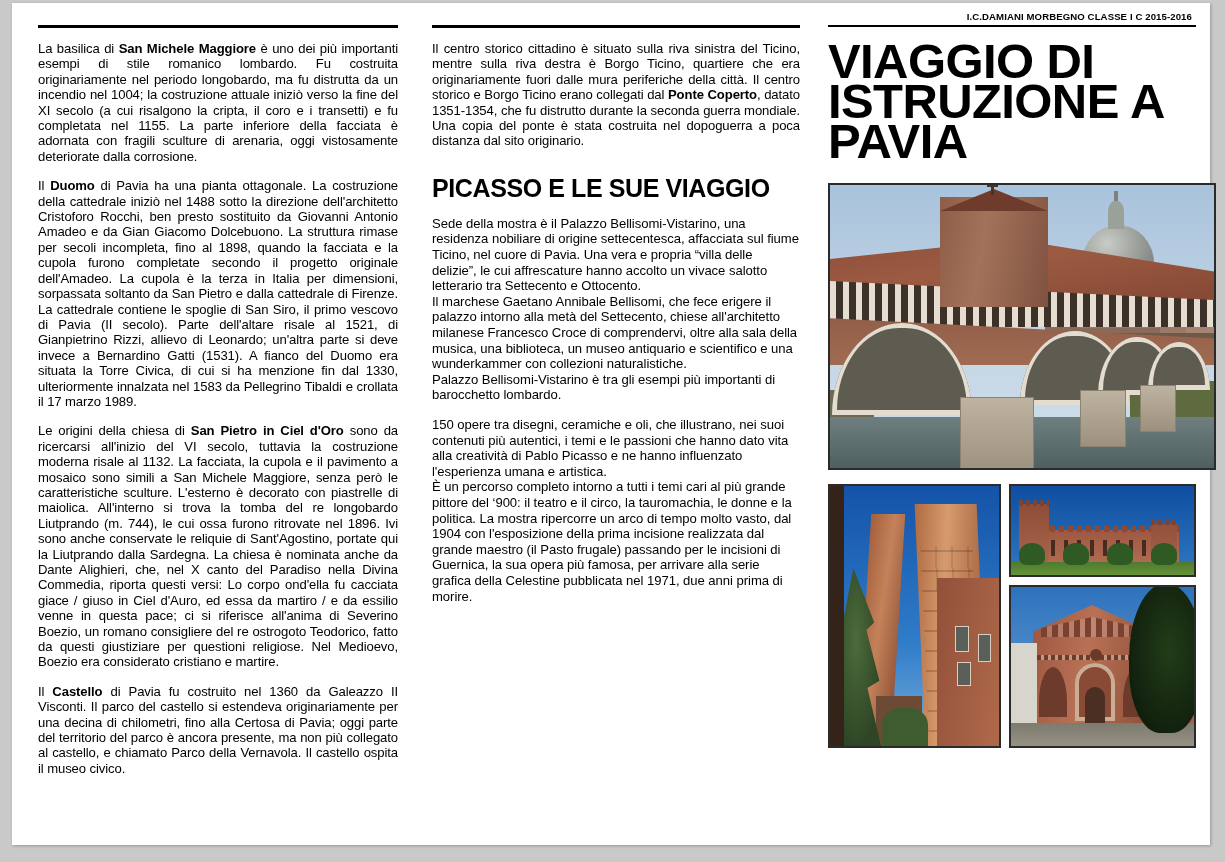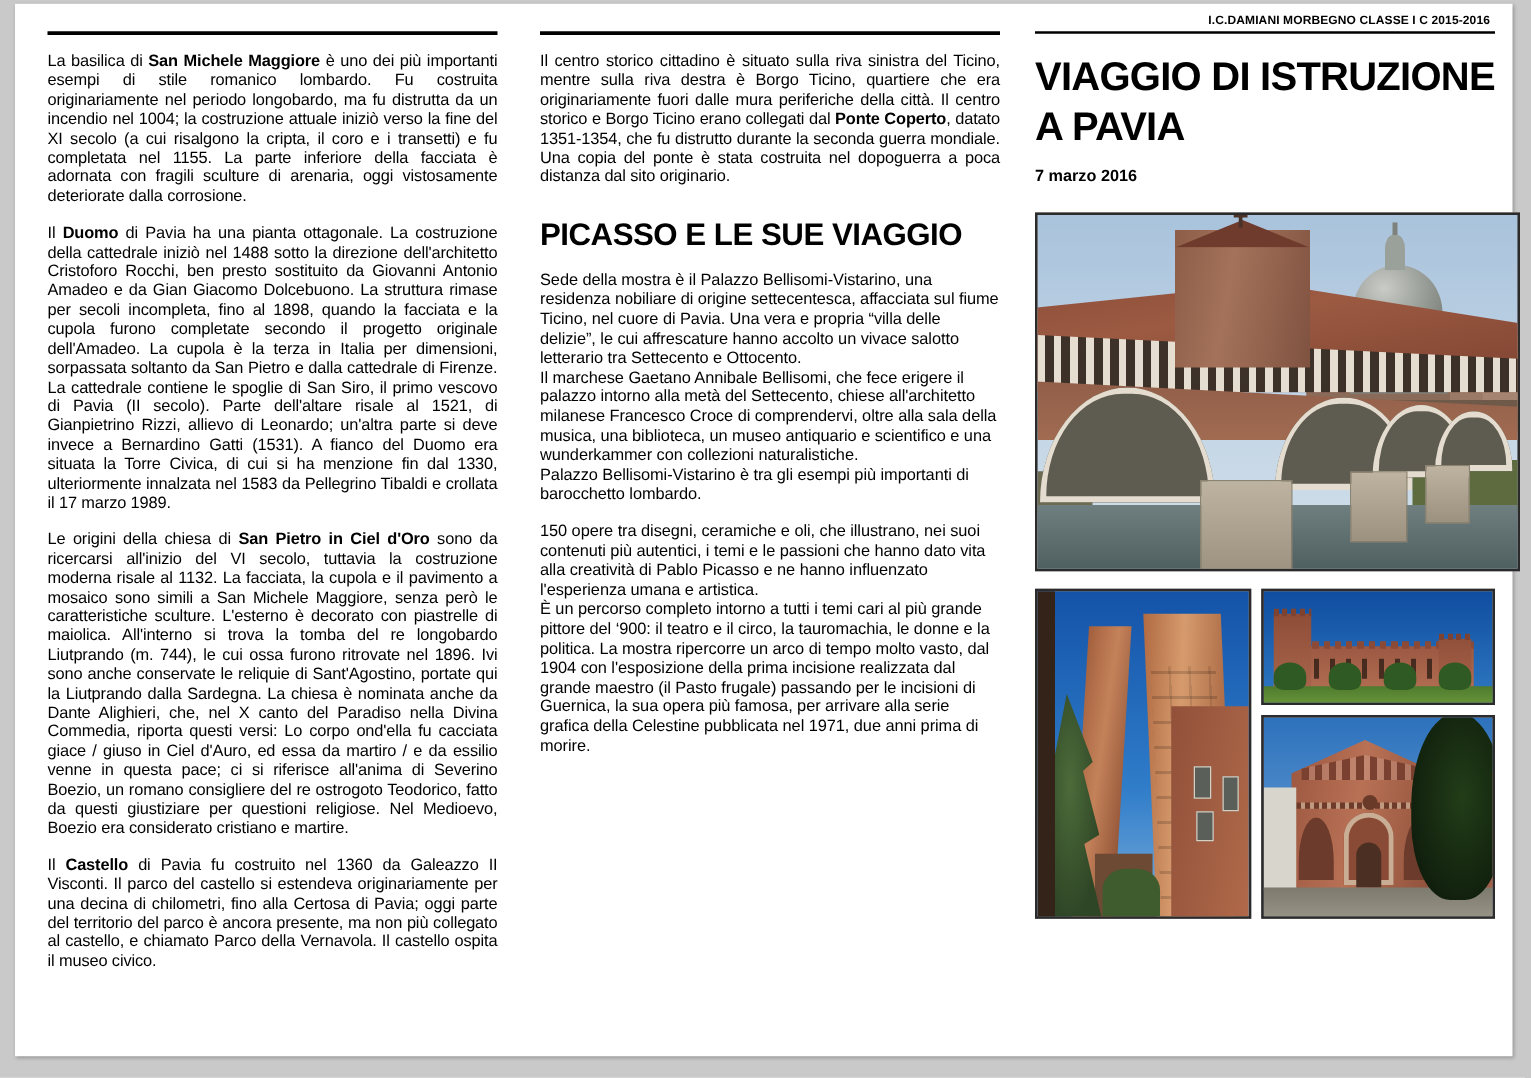--- a/index.html
+++ b/index.html
@@ -73,21 +73,21 @@
     font-size: 9.6px;
     font-weight: bold;
     letter-spacing: 0.1px;
     text-align: right;
     color: #000;
     margin: 0;
     padding-right: 4px;
   }
 
   h1.title {
-    font-size: 32px;
+    font-size: 49px;
     line-height: 40px;
     font-weight: bold;
     letter-spacing: -0.6px;
     margin: 14px 0 12px 0;
     color: #000;
   }
   .date {
     font-size: 13px;
     font-weight: bold;
     margin: 7px 0 0 0;
@@ -319,21 +319,20 @@
 
       <p class="body-left">Sede della mostra è il Palazzo Bellisomi-Vistarino, una residenza nobiliare di origine settecentesca, affacciata sul fiume Ticino, nel cuore di Pavia. Una vera e propria “villa delle delizie”, le cui affrescature hanno accolto un vivace salotto letterario tra Settecento e Ottocento.<br>Il marchese Gaetano Annibale Bellisomi, che fece erigere il palazzo intorno alla metà del Settecento, chiese  all'architetto milanese Francesco Croce di comprendervi, oltre alla sala della musica, una biblioteca, un museo antiquario e scientifico e una wunderkammer con collezioni naturalistiche.<br>Palazzo Bellisomi-Vistarino è tra gli esempi più importanti di barocchetto lombardo.</p>
       <p class="body-left">150 opere tra disegni, ceramiche e oli, che illustrano, nei suoi contenuti più autentici, i temi e le passioni che hanno dato vita alla creatività di Pablo Picasso e ne hanno influenzato l'esperienza umana e artistica.<br>È un percorso completo intorno a tutti i temi cari al più grande pittore del ‘900: il teatro e il circo, la tauromachia, le donne e la politica. La mostra ripercorre un arco di tempo molto vasto, dal 1904 con l'esposizione della prima incisione realizzata dal grande maestro (il Pasto frugale) passando per le incisioni di Guernica, la sua opera più famosa, per arrivare alla serie grafica della Celestine pubblicata nel 1971, due anni prima di  morire.</p>
     </div>
 
     <div class="col col-3">
       <div class="kicker">I.C.DAMIANI MORBEGNO CLASSE I C  2015-2016</div>
       <div class="rule-thin"></div>
 
       <h1 class="title">VIAGGIO DI ISTRUZIONE A PAVIA</h1>
-      <div class="date">7 marzo 2016</div>
 
       <div class="photo photo-main">
         <div class="ph-inner">
           <div class="sky-b"></div>
           <div class="br-bgtown"></div>
           <div class="br-bgtown3"></div>
           <div class="br-bgtown2"></div>
           <div class="br-domedrum"></div>
           <div class="br-dome"></div>
           <div class="br-lantern2"></div>

